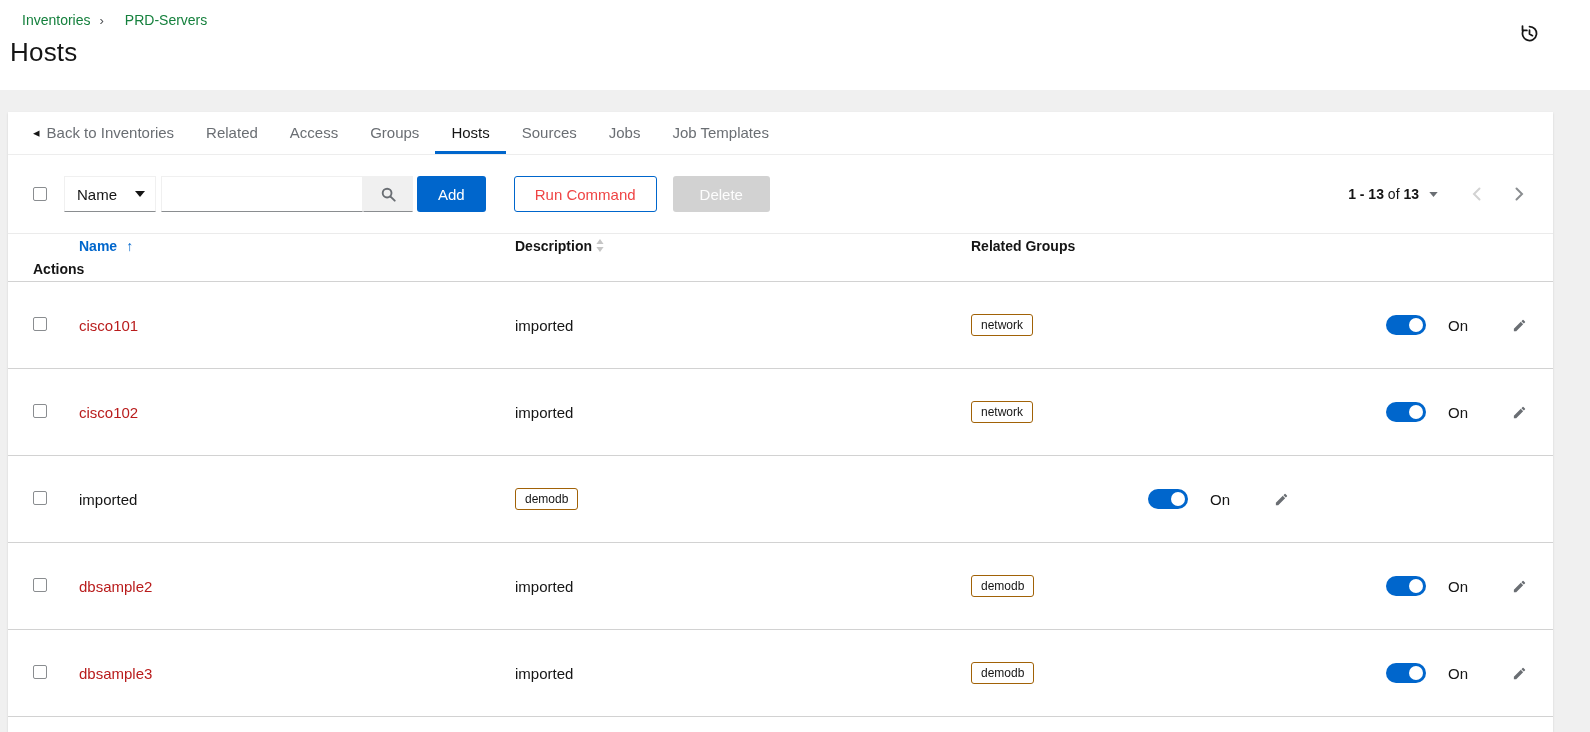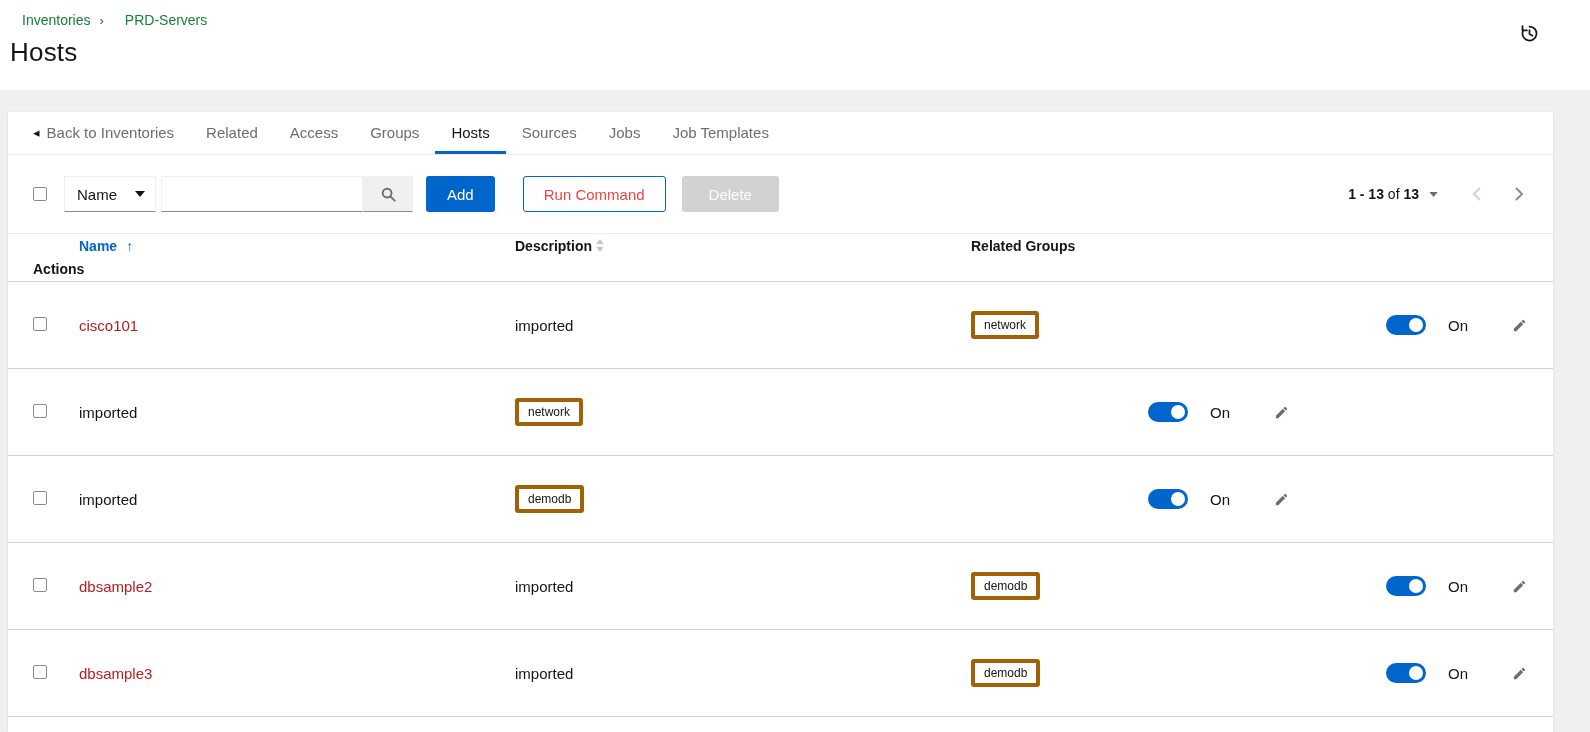--- a/index.html
+++ b/index.html
@@ -86,21 +86,21 @@
     background: #f0f0f0;
     border: 1px solid #f0f0f0; border-bottom: 1px solid #8a8d90;
     cursor: pointer;
     display: flex; align-items: center; justify-content: center;
   }
   .btn {
     height: 36px; border-radius: 3px; font-size: 15px;
     padding: 0 20px; cursor: pointer; border: 1px solid transparent;
     font-family: "Liberation Sans", sans-serif;
   }
-  .btn-primary { background: #0066cc; color: #fff; margin-left: 13px; }
+  .btn-primary { background: #0066cc; color: #fff; margin-left: 4px; }
   .btn-secondary { background: #fff; color: #ef4444; border-color: #0066cc; margin-left: 28px; }
   .btn-disabled { background: #d2d2d2; color: #fdfdfd; margin-left: 16px; cursor: default; padding: 0 26px; }
 
   .toolbar-right { margin-left: auto; display: flex; align-items: center; }
   .pagination-summary {
     display: flex; align-items: center; gap: 10px;
     font-size: 14px; cursor: pointer;
   }
   .pagination-summary b { font-weight: 700; }
   .page-nav { display: flex; align-items: center; margin-left: 28px; gap: 22px; }
@@ -120,21 +120,21 @@
     border-bottom: 1px solid #d2d2d2;
   }
   .th-name { color: #0066cc; display: flex; align-items: center; gap: 9px; cursor: pointer; }
   .th-desc { display: flex; align-items: center; gap: 4px; cursor: pointer; }
   .th-actions { text-align: right; padding-right: 7px; }
   .trow { height: 87px; border-bottom: 1px solid #d2d2d2; }
   .host-link { color: #b91c1c; text-decoration: none; cursor: pointer; font-size: 15px; }
   .desc-cell { font-size: 15px; }
   .chip {
     display: inline-block;
-    border: 4px solid #a16207; border-radius: 3px;
+    border: 1px solid #a16207; border-radius: 3px;
     background: #fff;
     padding: 3px 9px;
     font-size: 12px; color: #151515;
   }
   .actions-cell { display: flex; align-items: center; justify-content: flex-end; padding-right: 7px; }
   .toggle {
     width: 40px; height: 20px; border-radius: 10px;
     background: #0066cc; position: relative; cursor: pointer; flex: none;
   }
   .toggle .knob {
@@ -292,20 +292,21 @@
             <svg width="15" height="15" viewBox="0 0 24 24" fill="#6a6e73">
                 <path d="M3 17.25V21h3.75L17.81 9.94l-3.75-3.75L3 17.25zM20.71 7.04a1 1 0 0 0 0-1.41l-2.34-2.34a1 1 0 0 0-1.41 0l-1.83 1.83 3.75 3.75 1.83-1.83z"></path>
               </svg>
           </span>
         </button>
       </span>
     </div>
 
     <div class="trow">
       <span><input type="checkbox" style=""></span>
+      <span><a class="host-link">cisco102</a></span>
       <span class="desc-cell">imported</span>
       <span><span class="chip">network</span></span>
       <span class="actions-cell">
         <span class="toggle">
             <span class="knob"></span>
           </span>
         <span class="toggle-label">On</span>
         <button class="edit-btn">
           <span>
             <svg width="15" height="15" viewBox="0 0 24 24" fill="#6a6e73">

